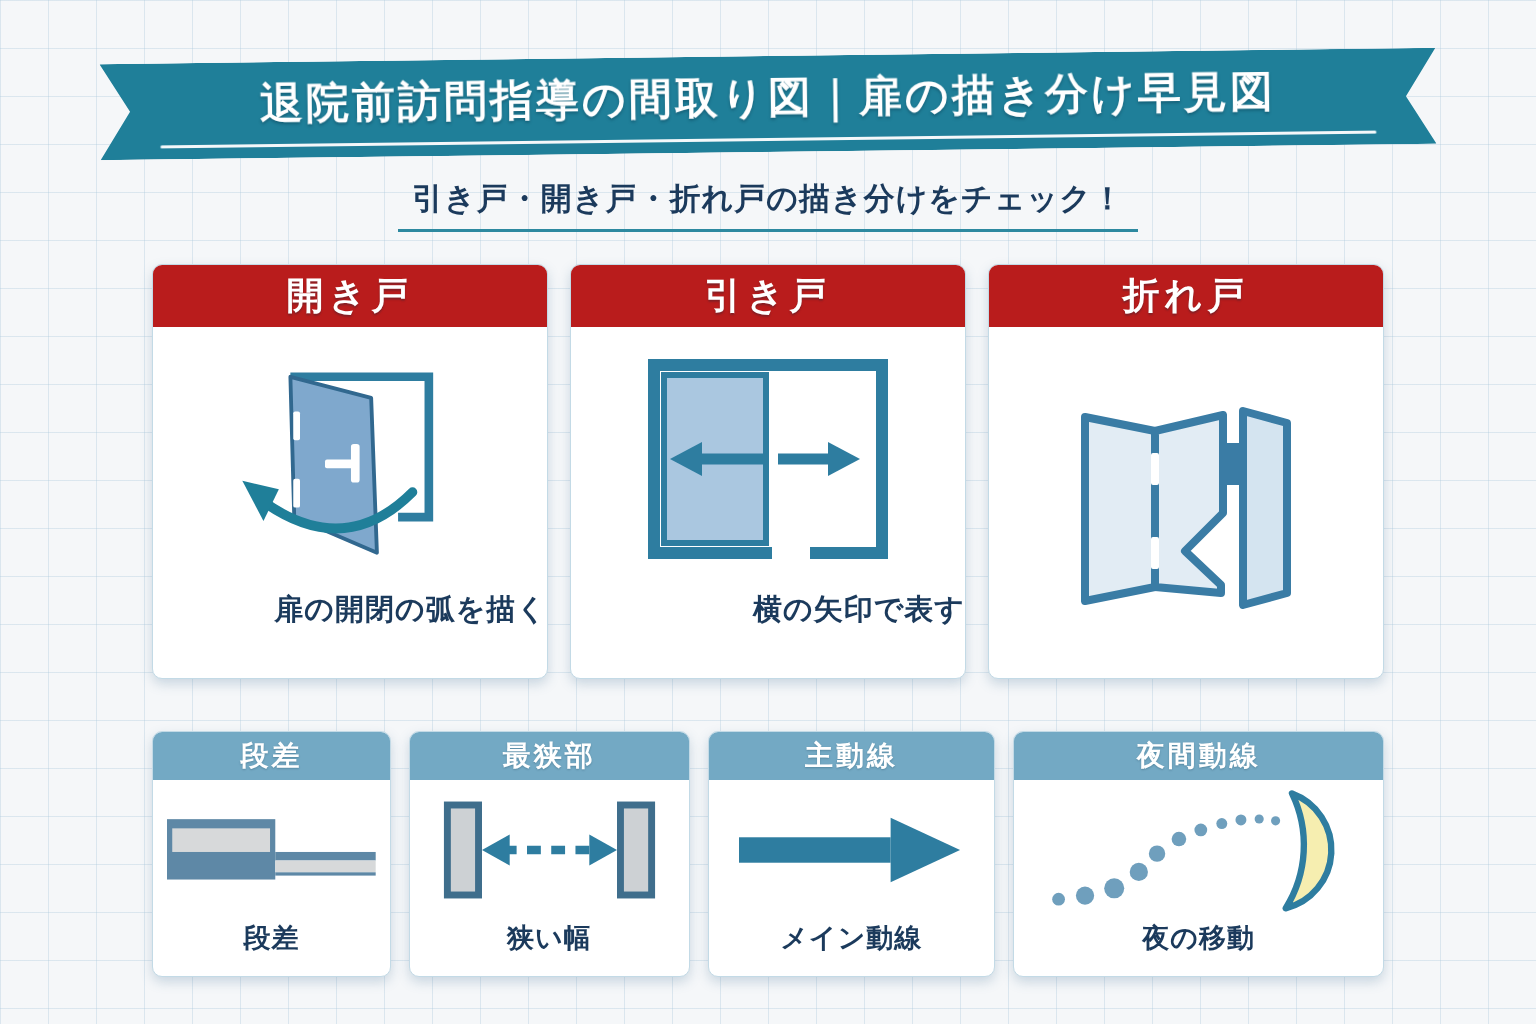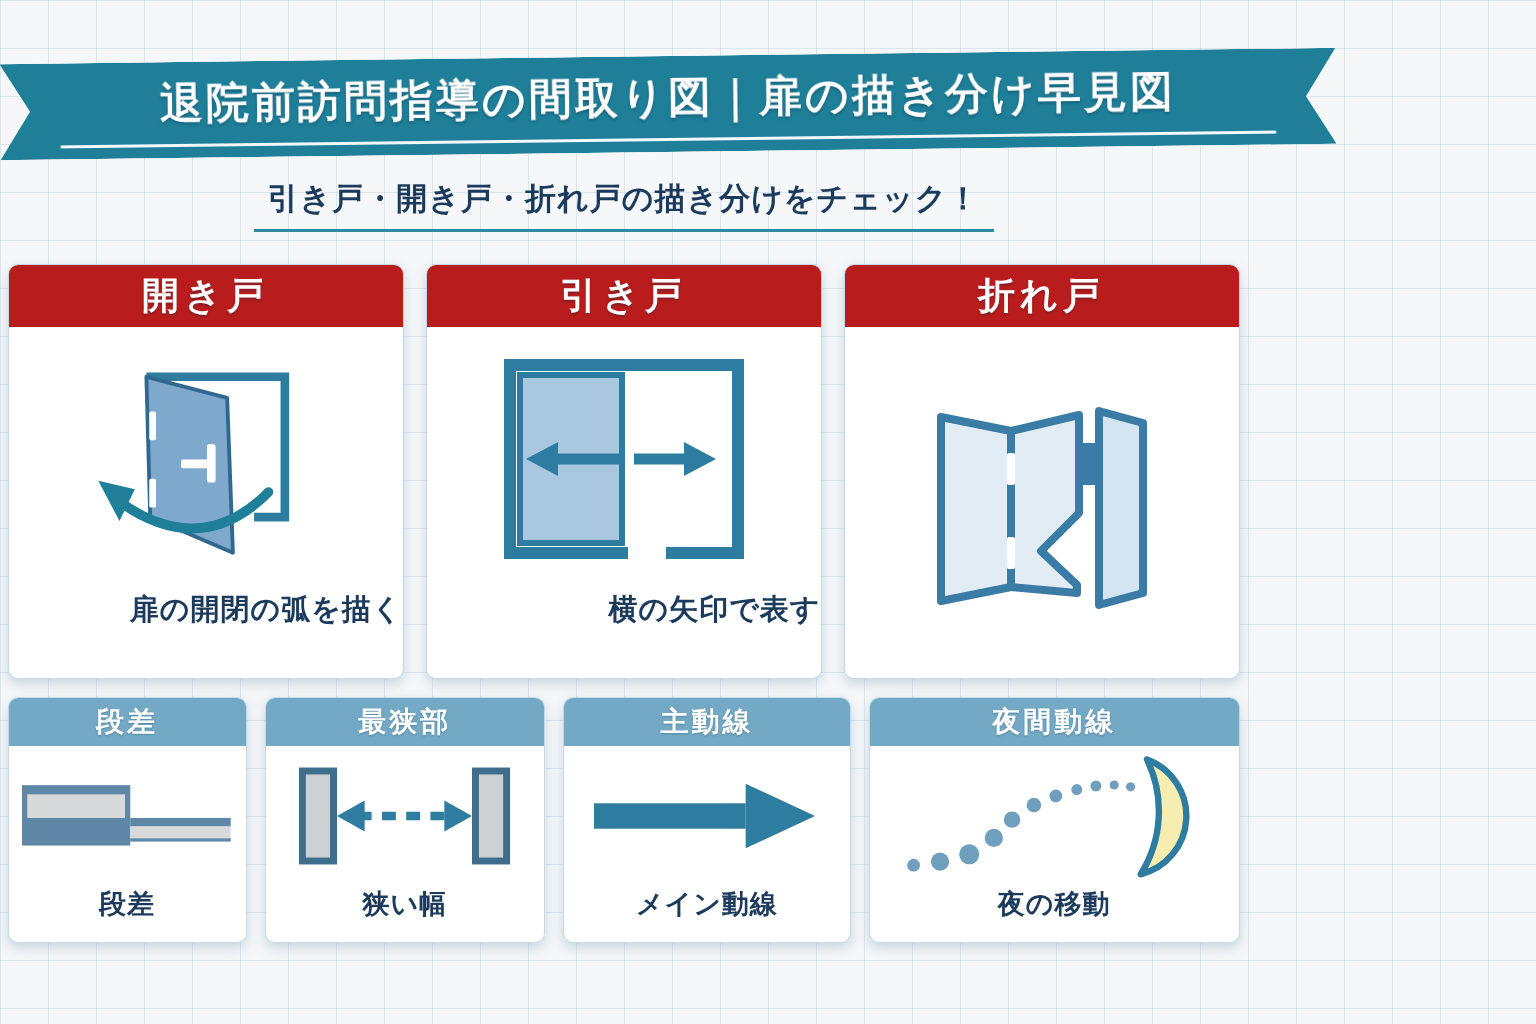--- a/index.html
+++ b/index.html
@@ -6,21 +6,21 @@
   html, body { width: 1536px; height: 1024px; }
   body {
     font-family: "Liberation Sans", "DejaVu Sans", sans-serif;
     background-color: #f5f7f9;
     background-image:
       linear-gradient(to right, rgba(176,203,222,.38) 1px, transparent 1px),
       linear-gradient(to bottom, rgba(176,203,222,.38) 1px, transparent 1px);
     background-size: 48px 48px;
     overflow: hidden;
   }
-  .page { width: 1247px; height: 1024px; padding-top: 56px; }
+  .page { width: 1536px; height: 1024px; padding-top: 56px; }
 
   
   .banner {
     position: relative;
     width: 1336px; height: 96px;
     margin: 0 auto;
     background: #1f7f99;
     clip-path: polygon(0 0, 100% 0, calc(100% - 30px) 50%, 100% 100%, 0 100%, 30px 50%);
     display: flex; align-items: center; justify-content: center;
     transform: rotate(-0.7deg);
@@ -42,21 +42,21 @@
     display: inline-block;
     font-size: 31px; font-weight: 700; color: #1b3a5c;
     padding: 0 14px 9px 14px;
     border-bottom: 3px solid #2d89a0;
     letter-spacing: 1px;
   }
 
   
   .row { width: 1232px; margin: 0 auto; display: flex; }
   .row-doors { margin-top: 32px; gap: 22px; }
-  .row-symbols { margin-top: 18px; gap: 18px; }
+  .row-symbols { margin-top: 52px; gap: 18px; }
 
   .card {
     background: #ffffff;
     border: 1px solid #c3dae6;
     border-radius: 10px;
     box-shadow: 0 5px 12px rgba(90,130,160,.28);
     display: flex; flex-direction: column;
     overflow: hidden;
   }
   .door-card { flex: 1 1 0; min-height: 415px; }

